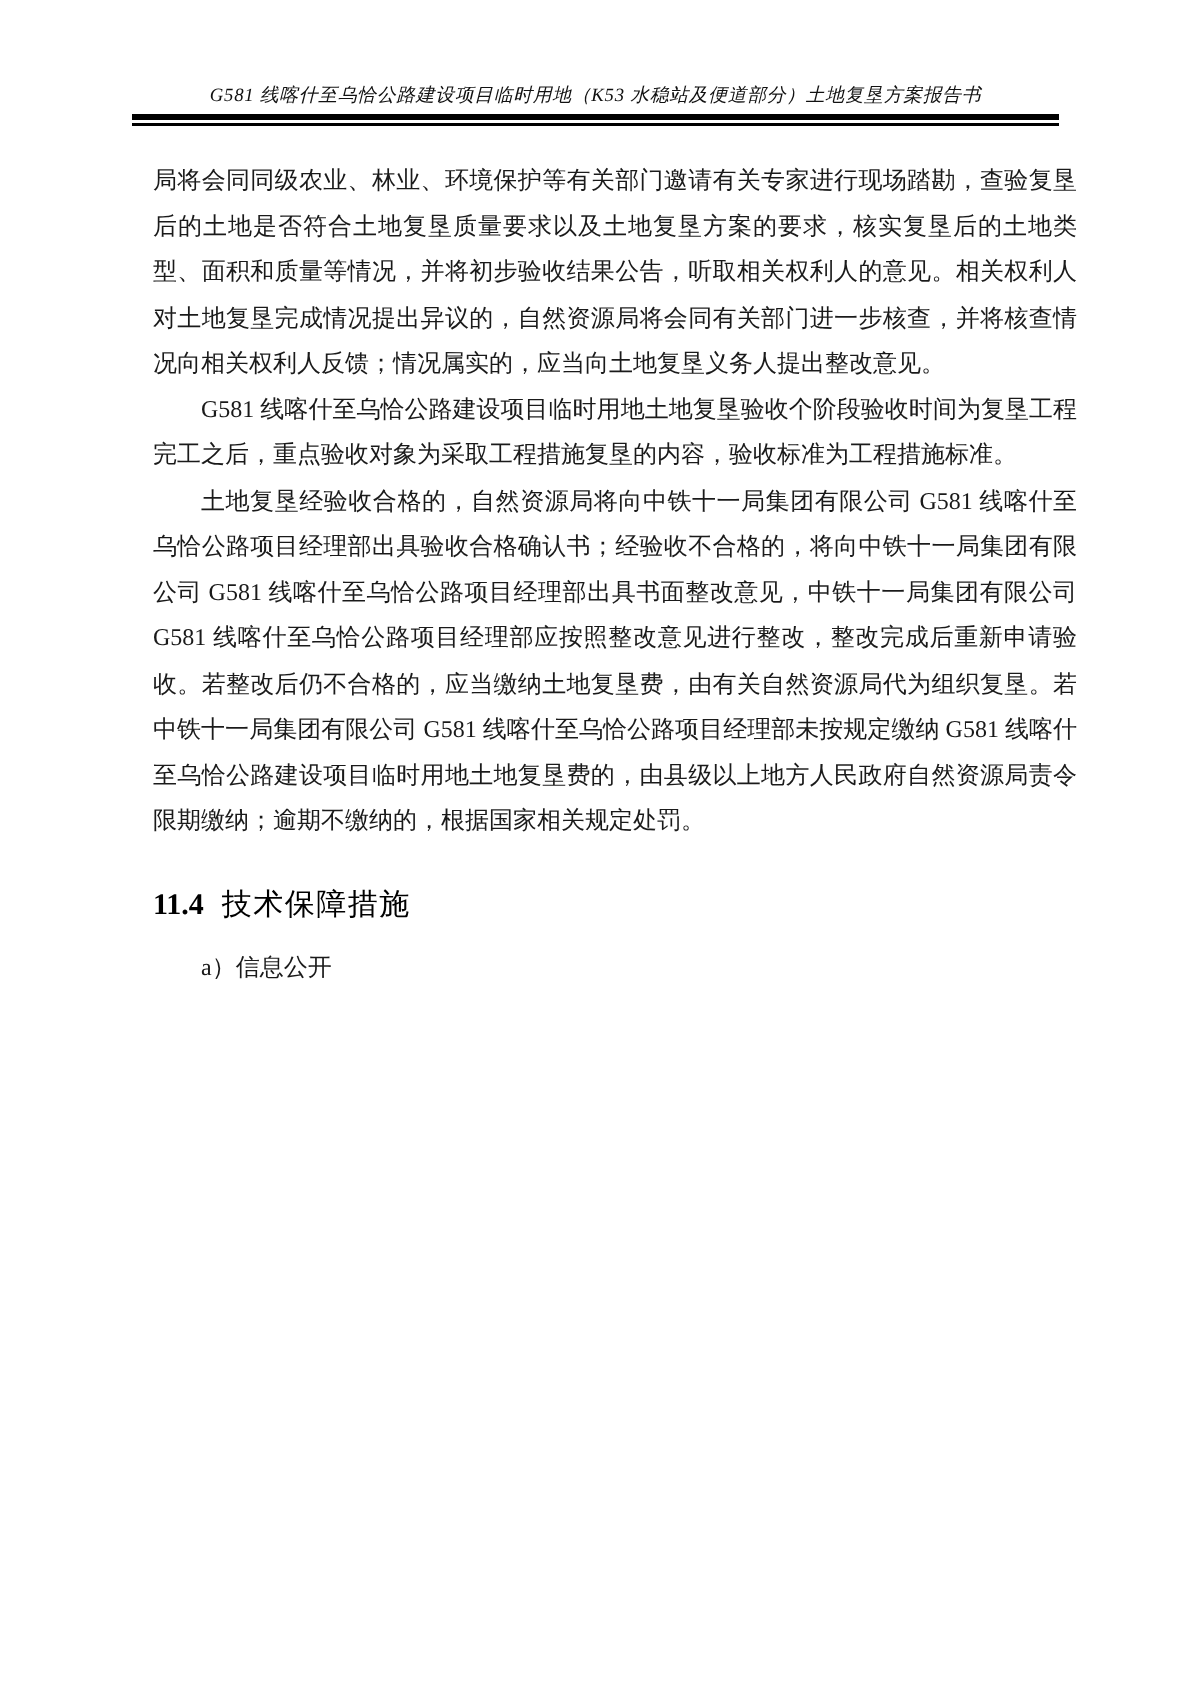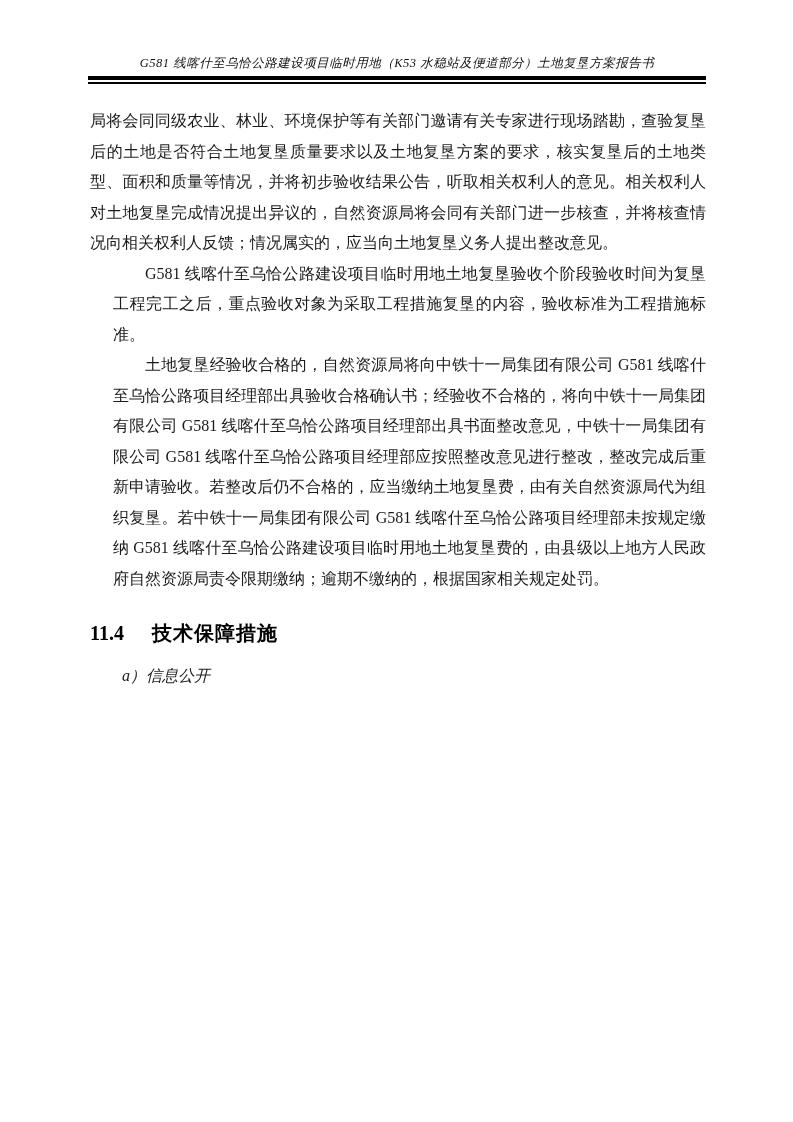--- a/index.html
+++ b/index.html
@@ -35,60 +35,58 @@
   .header-rule {
     margin-top: 4px;
     height: 2px;
     border-top: 4px solid #000000;
     border-bottom: 2px solid #000000;
   }
   
   .body-text {
     position: absolute;
     top: 106px;
-    left: 90px;
+    left: 102px;
     width: 616px;
     font-size: 16px;
     line-height: 30.5px;
     text-align: justify;
     text-justify: inter-ideograph;
   }
   .body-text p {
     margin: 0;
     padding: 0;
   }
   p.indent {
     text-indent: 2em;
-    margin-left: 23px;
   }
   .section-heading {
     margin: 0;
     font-size: 20px;
     line-height: 28px;
     color: #000000;
     text-align: left;
     text-indent: 0;
   }
   .heading-number {
     font-family: "Liberation Serif", "DejaVu Serif", serif;
     font-weight: 700;
-    margin-right: 28px;
+    margin-right: 12px;
   }
   .heading-text {
     font-family: "Liberation Sans", "DejaVu Sans", sans-serif;
-    font-weight: 700;
+    font-weight: 400;
     letter-spacing: 1px;
     margin-top: 32px;
   }
   .heading-11-4 { margin-top: 25px; margin-bottom: 14px; }
   .heading-11-5 { margin-top: 15px; margin-bottom: 14px; }
   .list-item {
     margin-top: 4px;
     text-indent: 2em;
-    font-style: italic;
   }
   
   .footer {
     position: absolute;
     top: 1016px;
     left: 0;
     width: 793px;
     text-align: right;
   }
   .page-number {

